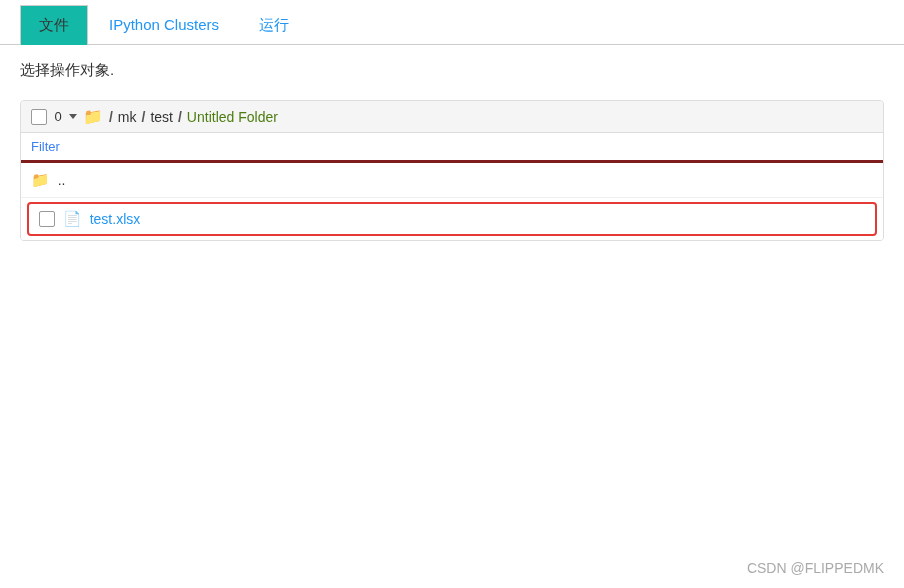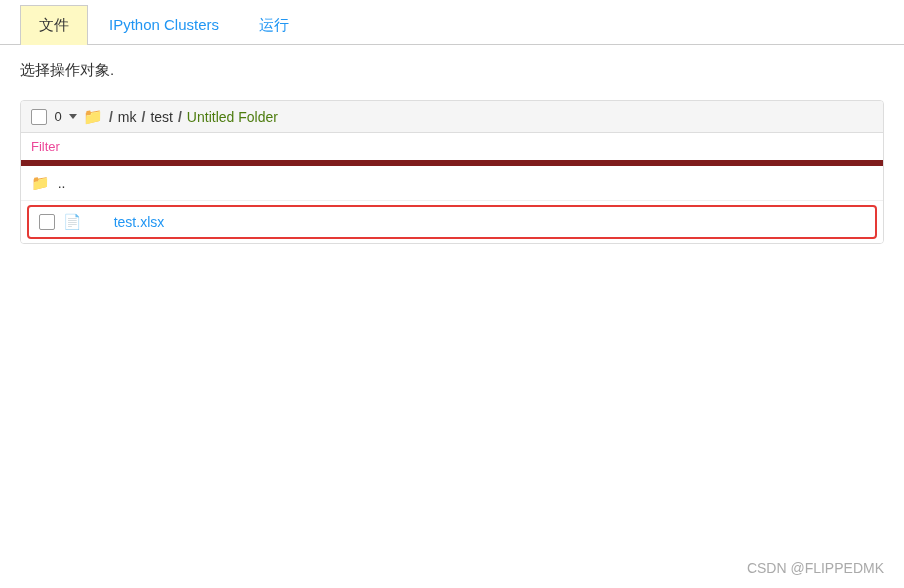--- a/index.html
+++ b/index.html
@@ -24,21 +24,21 @@
       cursor: pointer;
       font-size: 15px;
       color: #555;
       border: 1px solid transparent;
       border-bottom: none;
       position: relative;
       top: 1px;
       margin-right: 2px;
     }
     .tab.active {
-      background: #fef9c3;
+      background: #14b8a6;
       border-color: #ccc;
       border-bottom-color: #fff;
       color: #333;
     }
     .tab.blue {
       color: #2196F3;
     }
 
     
     .subtitle {
@@ -106,22 +106,22 @@
       font-size: 14px;
     }
     .breadcrumb-segment.current {
       color: #4d7c0f;
     }
 
     
     .filter-bar {
       padding: 6px 10px;
       background: #fff;
-      border-bottom: 6px solid #7f1d1d;
-      color: #ec4899;
+      border-bottom: 3px solid #7f1d1d;
+      color: #3b82f6;
       font-size: 13px;
     }
 
     
     .file-list {
       background: #fff;
     }
     .file-row {
       display: flex;
       align-items: center;
@@ -144,21 +144,20 @@
       font-size: 15px;
       color: #555;
       flex-shrink: 0;
     }
     .file-icon.blue {
       color: #2196F3;
     }
     .file-name {
       font-size: 14px;
       color: #2196F3;
-      margin-left: 24px;
     }
     .parent-dir-name {
       font-size: 14px;
       color: #333;
     }
 
     
     .footer {
       position: fixed;
       bottom: 12px;

